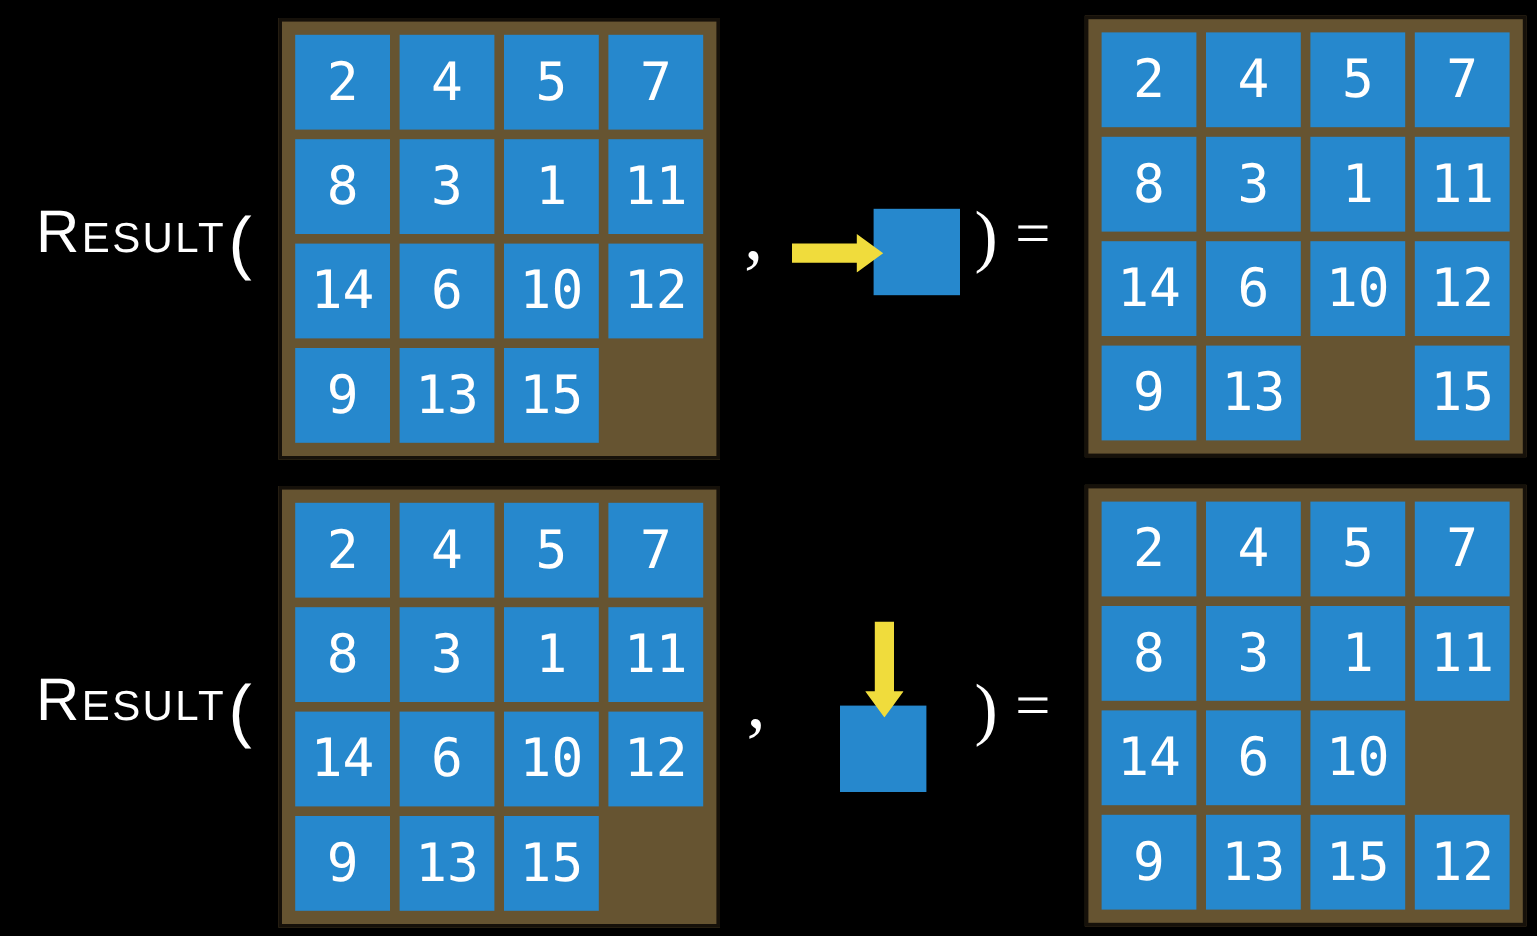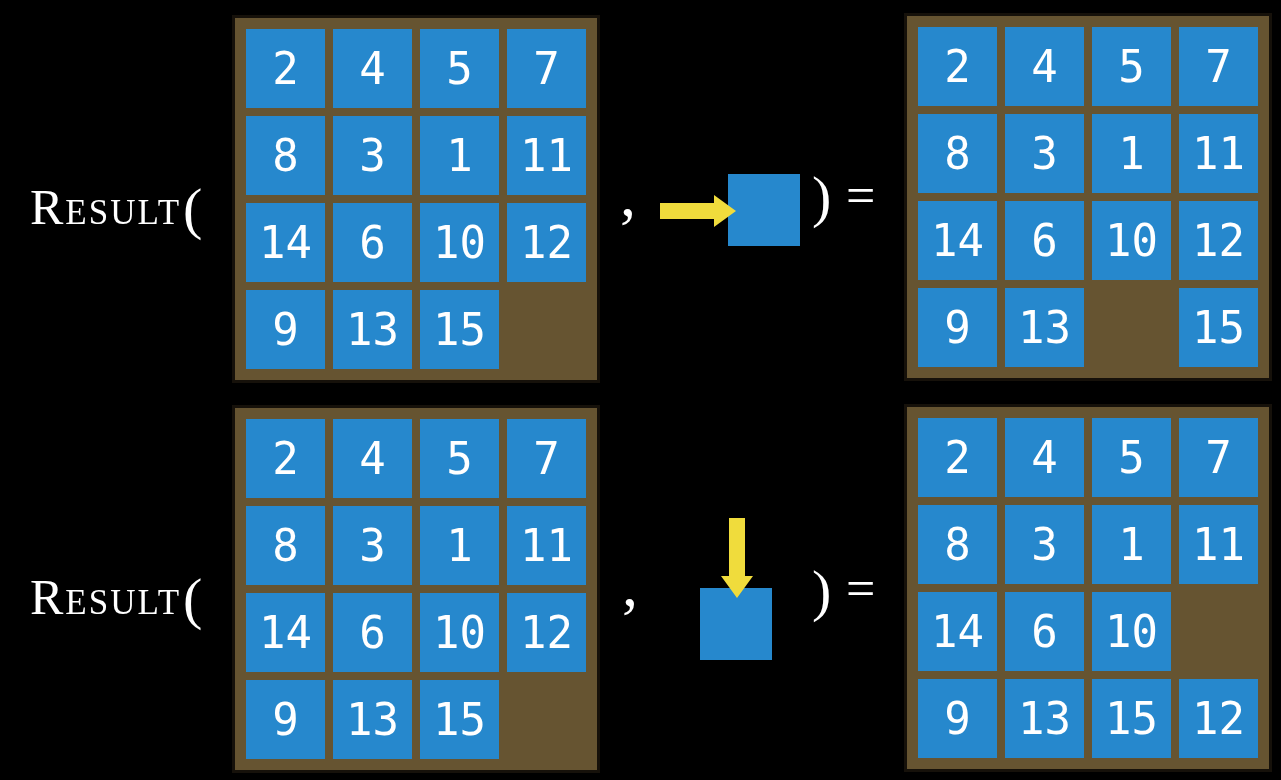--- a/index.html
+++ b/index.html
@@ -40,23 +40,23 @@
     justify-content: center;
   }
   .tile.empty { background: transparent; }
 
   
   .result-label {
     position: absolute;
     left: 30px;
     height: 64px;
     display: flex;
-    align-items: flex-end;
+    align-items: flex-start;
     color: var(--text, #ffffff);
-    font-family: Liberation Serif, serif;
+    font-family: Liberation Sans, sans-serif;
     white-space: nowrap;
   }
   .fn-name {
     font-size: 50px;
     font-variant: small-caps;
     letter-spacing: 2px;
     line-height: 1;
   }
   .fn-paren {
     font-size: 58px;

